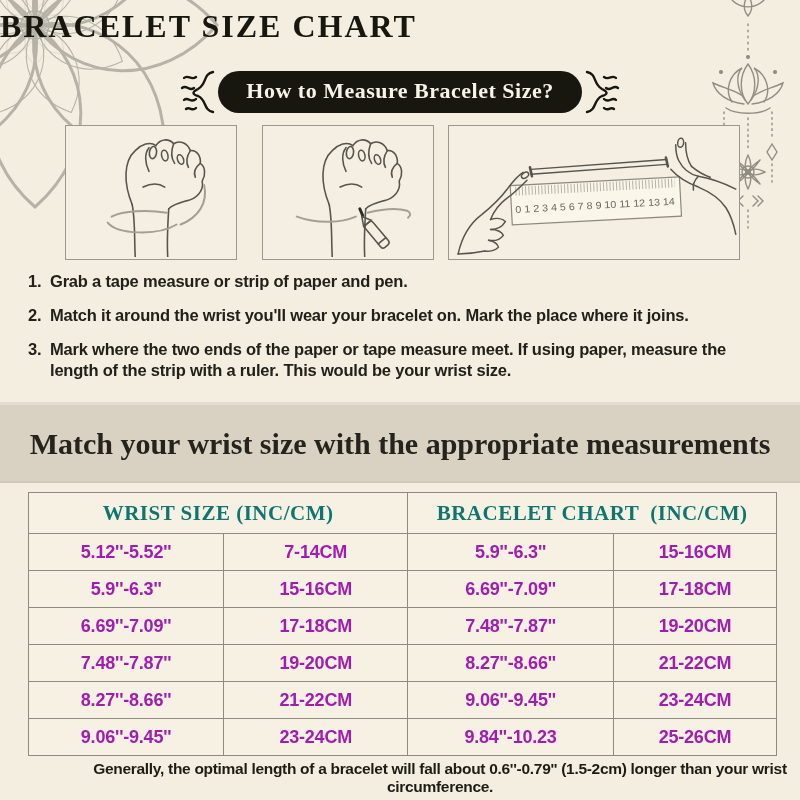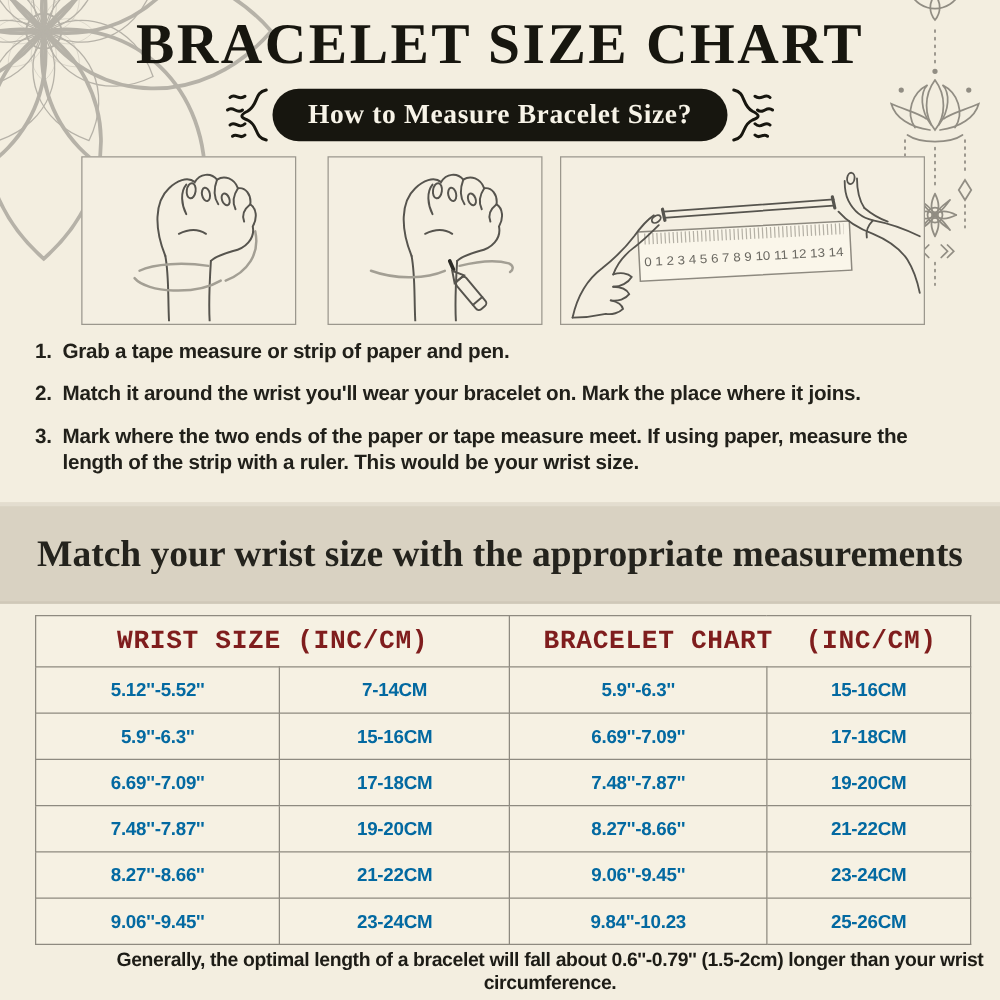--- a/index.html
+++ b/index.html
@@ -5,22 +5,22 @@
   html,body{margin:0;padding:0;}
   body{width:800px;height:800px;overflow:hidden;background:#f3eee0;
        font-family:"Liberation Sans",sans-serif;color:#21201a;}
   .stage{position:relative;width:800px;height:800px;background:#f3eee0;overflow:hidden;}
 
   
   .mandala{position:absolute;left:-105px;top:-115px;pointer-events:none;}
   .lotus{position:absolute;left:688px;top:0;pointer-events:none;}
 
   
-  .title{position:absolute;left:0;top:8px;width:100%;text-align:center;
-         font-family:"Liberation Serif",serif;font-weight:bold;font-size:46px;
+  .title{position:absolute;left:0;top:8px;width:100%;
+         font-family:"Liberation Serif",serif;font-weight:bold;font-size:32px;
          letter-spacing:2px;color:#17160f;}
 
   
   .banner-row{position:absolute;left:0;top:68px;width:100%;display:flex;
               justify-content:center;align-items:center;}
   .pill{background:#17160f;color:#f7f3e7;border-radius:999px;padding:7px 28px 9px;
         font-family:"Liberation Serif",serif;font-weight:bold;font-size:22px;letter-spacing:.5px;}
 
   
   .illus{position:absolute;top:125px;height:133px;border:1px solid #9b978d;background:#f4efe2;}
@@ -39,23 +39,23 @@
   .band{position:absolute;left:0;top:402px;width:100%;height:81px;background:#d9d2c2;
         border-top:3px solid #e3ddcf;border-bottom:2px solid #cfc8b8;box-sizing:border-box;
         display:flex;flex-direction:column;justify-content:center;text-align:center;
         font-family:"Liberation Serif",serif;font-weight:bold;font-size:30px;color:#24231d;
         line-height:1.3;}
 
   
   .size-table{position:absolute;left:28px;top:492px;width:749px;border-collapse:collapse;
               table-layout:fixed;background:#f6f1e3;}
   .size-table th,.size-table td{border:1px solid #8e8a80;text-align:center;padding:0;}
-  .size-table th{height:40px;font-family:Liberation Mono, monospace;font-weight:bold;
-                 font-size:21px;letter-spacing:.5px;white-space:pre;color:#7f1d1d;}
-  .size-table td{height:36px;font-size:15px;font-weight:bold;letter-spacing:-0.2px;color:#0369a1;}
+  .size-table th{height:40px;font-family:Liberation Serif, serif;font-weight:bold;
+                 font-size:21px;letter-spacing:.5px;white-space:pre;color:#0f766e;}
+  .size-table td{height:36px;font-size:18px;font-weight:bold;letter-spacing:-0.2px;color:#a21caf;}
 
   
   .footer-note{position:absolute;left:0;top:760px;width:100%;text-align:center;
                font-size:15.5px;font-weight:bold;letter-spacing:-0.3px;color:#1d1c16;margin-left:40px;}
 </style>
 </head>
 <body>
 
 <div class="stage">
 

